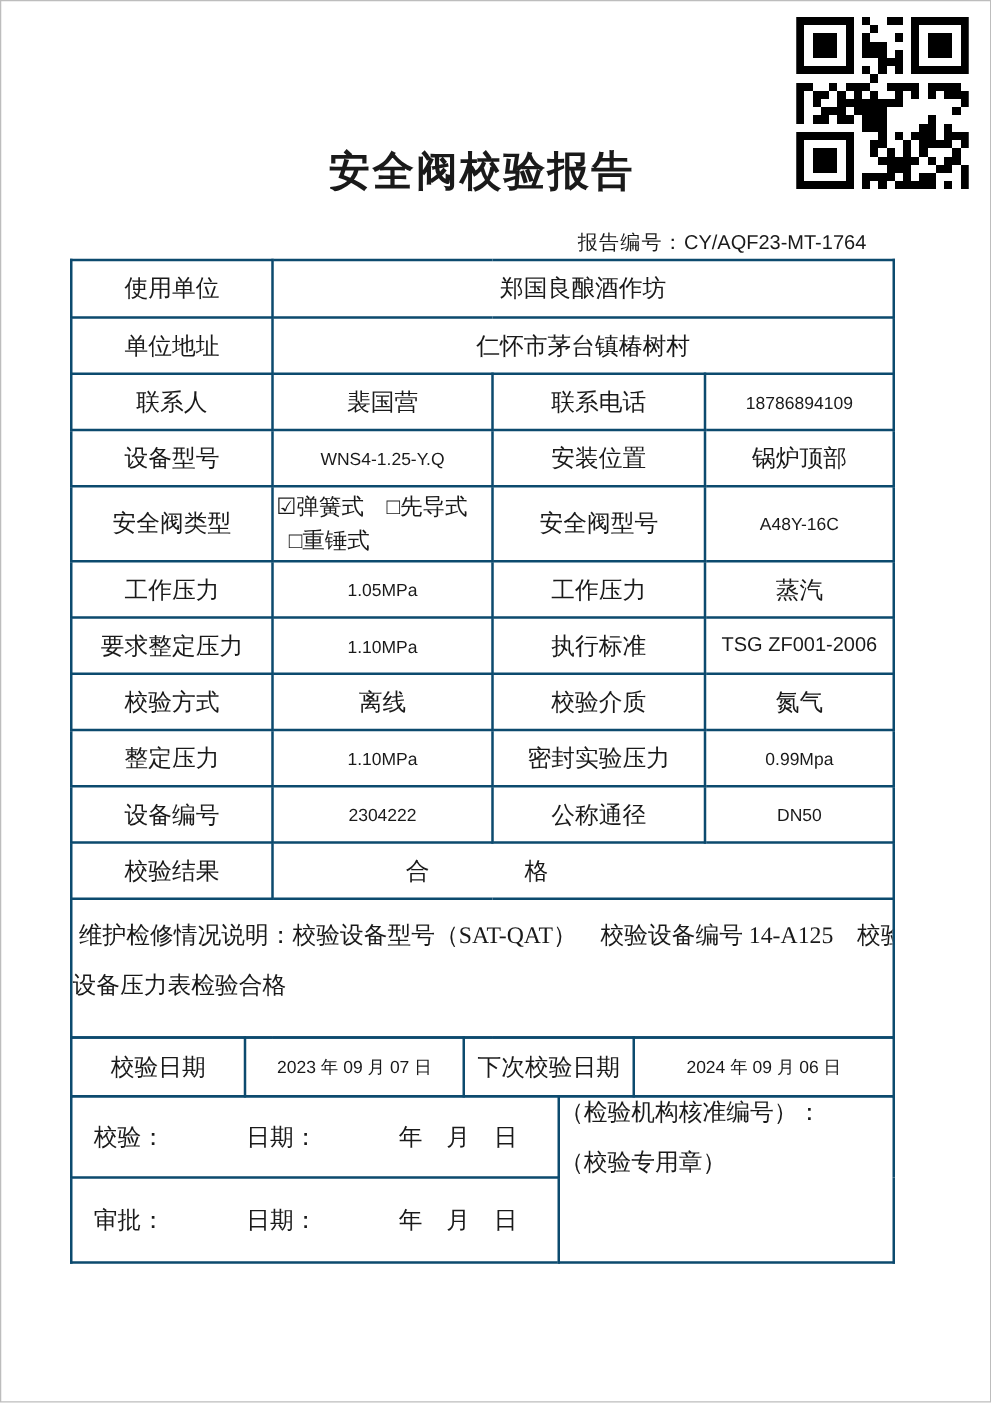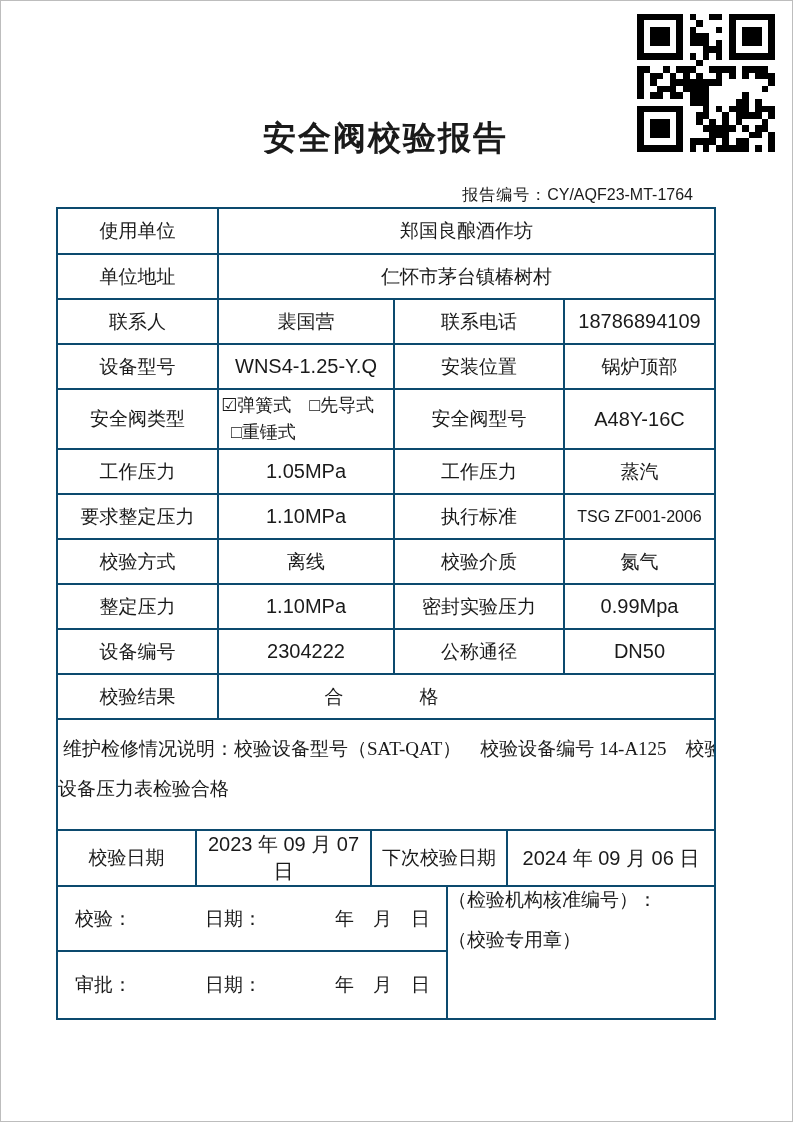--- a/index.html
+++ b/index.html
@@ -20,31 +20,31 @@
   .tbl-b,.tbl-c{margin-top:-2px;}
   td{border:2px solid #0c4a6e;padding:0;text-align:center;vertical-align:middle;
     font-size:19px;overflow:hidden;}
   .r-std{height:45px;}
   .r-first{height:46px;}
   .r-chk{height:60px;padding-left:40px;}
   .r-maint{height:111px;}
   .r-date{height:47px;}
   .r-sign1{height:65px;}
   .r-sign2{height:68px;}
-  .sans{font-family:"Liberation Sans","DejaVu Sans",sans-serif;font-size:20px;margin-top:12px;}
+  .sans{font-family:"Liberation Sans","DejaVu Sans",sans-serif;font-size:14px;margin-top:12px;}
   .sans-sm{font-family:"Liberation Sans","DejaVu Sans",sans-serif;font-size:16px;}
   .chk{text-align:left;padding-left:2px;font-size:18px;line-height:27px;
     font-family:"Liberation Serif","DejaVu Sans",serif;}
   .chk .chk-line2{padding-left:10px;}
   .result-cell{padding-right:170px;}
   .maint-cell{vertical-align:top;text-align:left;padding-top:9px;}
   .maint-l1{line-height:40px;padding-left:5px;white-space:nowrap;}
   .maint-l2{line-height:40px;padding-right:120px;}
   .sign-flex{display:flex;justify-content:space-between;align-items:center;
-    height:100%;padding:0 16px 0 17px;font-size:19px;}
+    height:100%;padding:0 32px 0 17px;font-size:19px;}
   .org-cell{vertical-align:top;}
   .org-inner{display:flex;flex-direction:column;align-items:flex-start;gap:15px;}
   .org-inner div{line-height:25px;font-size:19px;}
 </style>
 </head>
 <body>
 
 <div class="page-border"></div>
 
 <div class="qr"><svg viewBox="0 0 21 21" width="100%" height="100%" shape-rendering="crispEdges" xmlns="http://www.w3.org/2000/svg">

